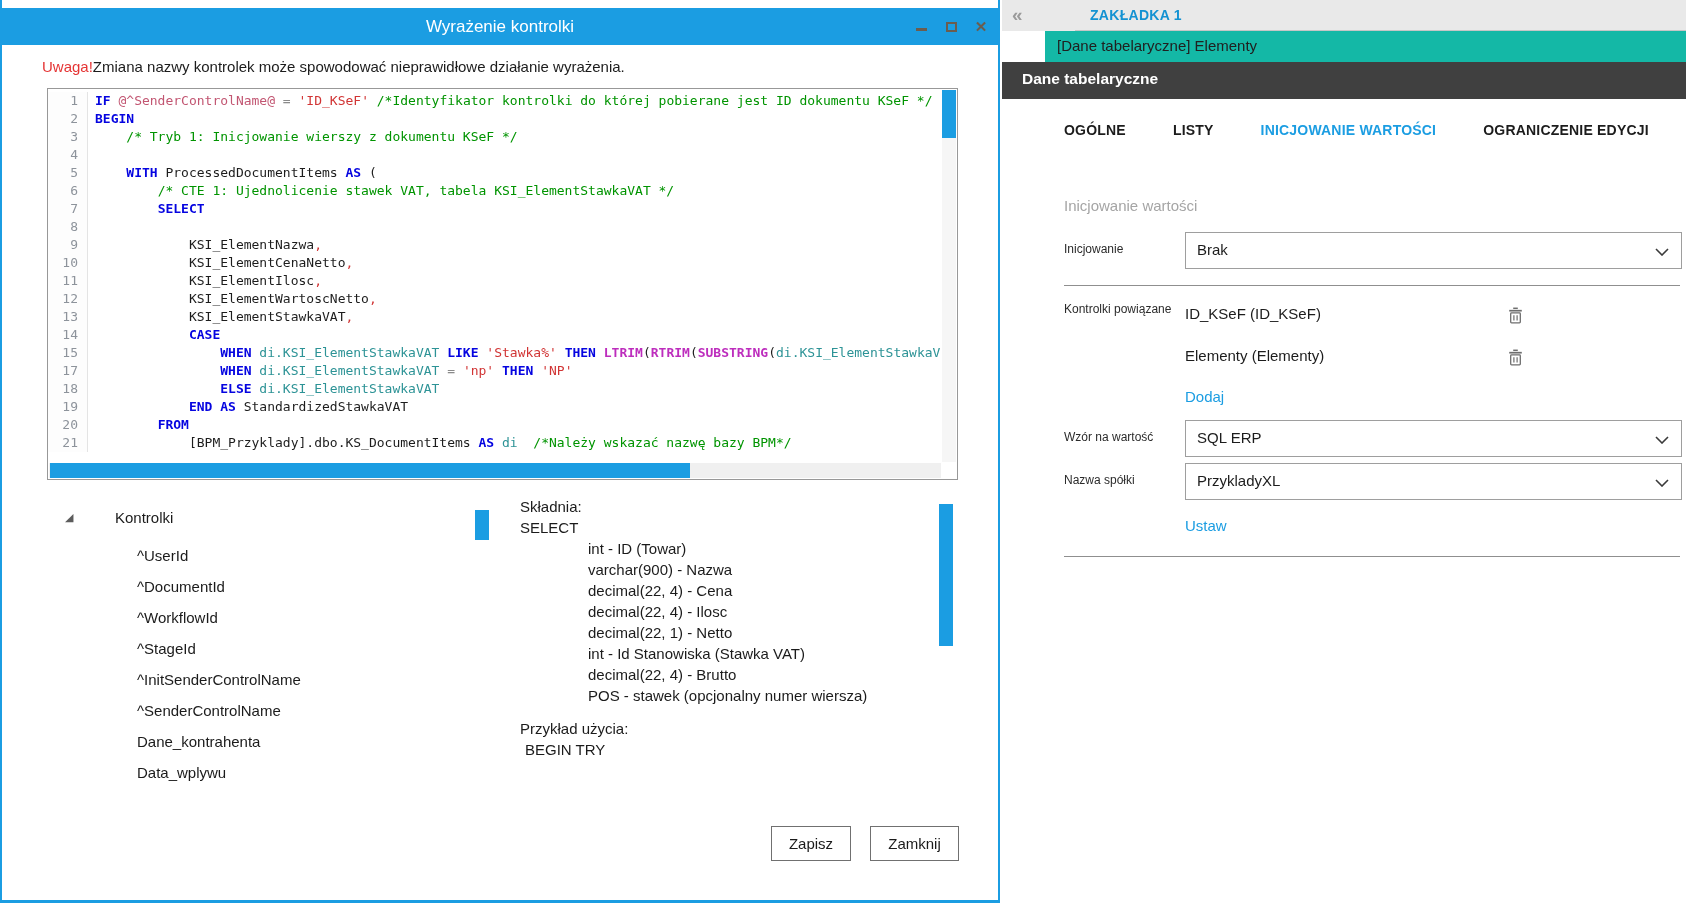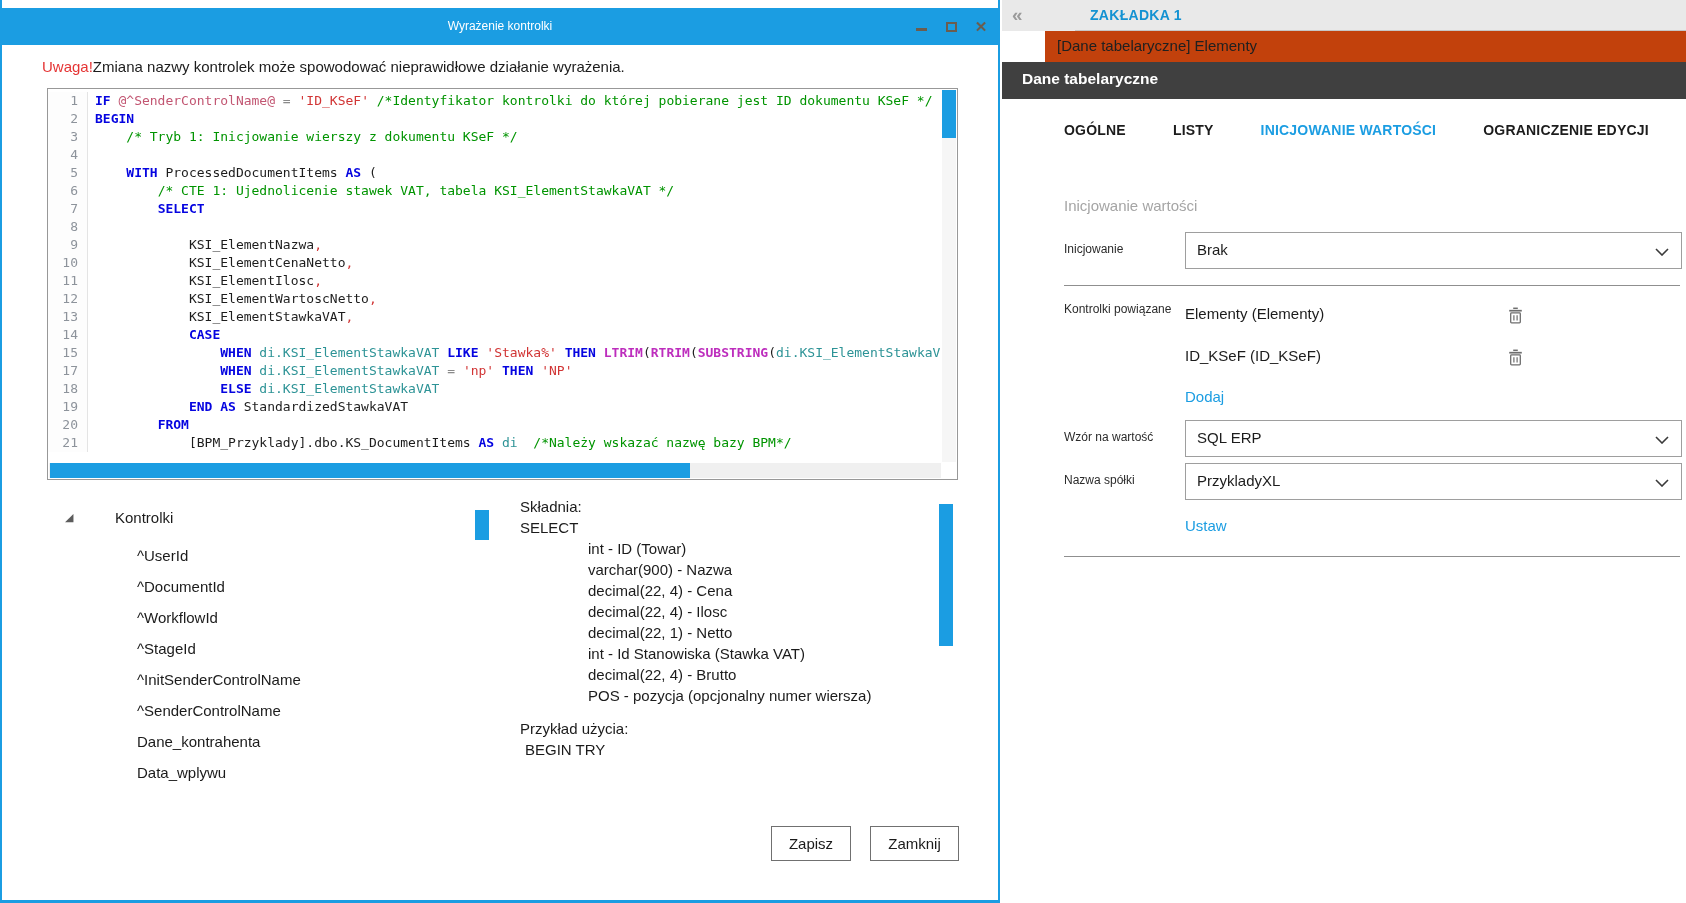--- a/index.html
+++ b/index.html
@@ -5,21 +5,21 @@
   * { margin:0; padding:0; box-sizing:border-box; }
   html,body { width:1686px; height:903px; background:#fff; overflow:hidden;
               font-family:"Liberation Sans", sans-serif; }
 
   
   .dialog { position:absolute; left:0; top:0; width:1000px; height:903px;
             background:#fff; border-left:2px solid #1b9de2; border-right:2px solid #1b9de2;
             border-bottom:3px solid #1b9de2; }
   .titlebar { position:absolute; left:-2px; top:8px; width:1000px; height:37px;
               background:#1b9de2; color:#fff; text-align:center; }
-  .titlebar .title { line-height:37px; font-size:12px; }
+  .titlebar .title { line-height:37px; font-size:17px; }
   .win-controls { position:absolute; right:10px; top:0; height:37px;
                   display:flex; align-items:center; gap:12px; }
   .wc { width:18px; height:18px; display:flex; align-items:center; justify-content:center;
         color:#6b5d4f; cursor:default; }
   .wc .bar { display:block; width:11px; height:3px; background:#6b5d4f; margin-top:6px; }
   .wc .box { display:block; width:11px; height:10px; border:2px solid #6b5d4f; }
   .wc.close { font-size:15px; font-weight:bold; }
 
   .warning { position:absolute; left:40px; top:58px; font-size:15px; color:#1c1c1c; }
   .warn-prefix { color:#e53535; }
@@ -67,21 +67,21 @@
   .btn.zapisz  { left:769px; top:826px; width:80px; }
   .btn.zamknij { left:868px; top:826px; width:89px; }
 
   
   .panel { position:absolute; left:1002px; top:0; width:684px; height:903px; background:#fff; }
   .topbar { position:absolute; left:0; top:0; width:684px; height:31px; background:#e9e9e9; }
   .topbar-line { position:absolute; left:73px; right:0; top:30px; height:1px; background:#c6c6c6; }
   .collapse { position:absolute; left:10px; top:4px; font-size:19px; font-weight:bold; color:#9a9a9a; }
   .tab-title { position:absolute; left:88px; top:7px; font-size:14px; font-weight:bold;
                color:#1492d2; letter-spacing:.3px; }
-  .crumbrow { position:absolute; left:0; top:31px; width:684px; height:31px; background:#c2410c; }
+  .crumbrow { position:absolute; left:0; top:31px; width:684px; height:31px; background:#14b8a6; }
   .crumb-notch { position:absolute; left:0; top:0; width:43px; height:31px; background:#fff; }
   .crumb { position:absolute; left:55px; top:6px; font-size:15px; color:#202020; }
   .orange { position:absolute; left:0; top:62px; width:788px; height:37px; background:#404040; }
   .orange span { display:block; padding:8px 0 0 20px; color:#fff; font-size:15.5px; font-weight:bold; }
   #tabs { position:absolute; left:62px; top:122px; display:flex; gap:47px; }
   .tab { font-size:14px; font-weight:600; color:#1c1c1c; letter-spacing:.2px; }
   .tab.active { color:#1b9de2; }
   .section-label { position:absolute; left:62px; top:197px; font-size:15px; color:#a5a5a5; }
   .plabel { position:absolute; left:62px; font-size:12px; color:#2b2b2b; }
   .pselect { position:absolute; left:183px; width:497px; height:37px; background:#fff;
@@ -164,21 +164,21 @@
     <div>Składnia:</div>
     <div>SELECT</div>
     <div id="help-fields">
         <div class="help-field">int - ID (Towar)</div>
         <div class="help-field">varchar(900) - Nazwa</div>
         <div class="help-field">decimal(22, 4) - Cena</div>
         <div class="help-field">decimal(22, 4) - Ilosc</div>
         <div class="help-field">decimal(22, 1) - Netto</div>
         <div class="help-field">int - Id Stanowiska (Stawka VAT)</div>
         <div class="help-field">decimal(22, 4) - Brutto</div>
-        <div class="help-field">POS - pozycja (opcjonalny numer wiersza)</div>
+        <div class="help-field">POS - stawek (opcjonalny numer wiersza)</div>
       </div>
     <div class="help-gap"></div>
     <div>Przykład użycia:</div>
     <div class="example">BEGIN TRY</div>
     <div class="help-scroll"></div>
   </div>
 
   <button class="btn zapisz">Zapisz</button>
   <button class="btn zamknij">Zamknij</button>
 </div>
@@ -211,27 +211,27 @@
     <span>Brak</span>
     <svg class="chev" width="14" height="8" viewBox="0 0 14 8">
         <path d="M1 1 L7 7 L13 1" fill="none" stroke="#3a3a3a" stroke-width="1.6"></path>
       </svg>
   </div>
 
   <div class="divider" style="top:285px"></div>
 
   <span class="plabel" style="top:302px">Kontrolki powiązane</span>
   <div id="linked-items">
-      <div class="linked-row"><span>Elementy (Elementy)</span><svg class="trash" width="15" height="17" viewBox="0 0 15 17">
+      <div class="linked-row"><span>ID_KSeF (ID_KSeF)</span><svg class="trash" width="15" height="17" viewBox="0 0 15 17">
     <path d="M5.2 1.3 h4.6" stroke="#6e6e6e" stroke-width="1.5" fill="none"></path>
     <path d="M1.2 3.7 h12.6" stroke="#6e6e6e" stroke-width="1.7" fill="none"></path>
     <rect x="2.7" y="5.9" width="9.6" height="10" rx="0.8" fill="none" stroke="#6e6e6e" stroke-width="1.3"></rect>
     <path d="M5.9 8.2 v5.4 M9.1 8.2 v5.4" stroke="#6e6e6e" stroke-width="1.2" fill="none"></path>
   </svg></div>
-      <div class="linked-row"><span>ID_KSeF (ID_KSeF)</span><svg class="trash" width="15" height="17" viewBox="0 0 15 17">
+      <div class="linked-row"><span>Elementy (Elementy)</span><svg class="trash" width="15" height="17" viewBox="0 0 15 17">
     <path d="M5.2 1.3 h4.6" stroke="#6e6e6e" stroke-width="1.5" fill="none"></path>
     <path d="M1.2 3.7 h12.6" stroke="#6e6e6e" stroke-width="1.7" fill="none"></path>
     <rect x="2.7" y="5.9" width="9.6" height="10" rx="0.8" fill="none" stroke="#6e6e6e" stroke-width="1.3"></rect>
     <path d="M5.9 8.2 v5.4 M9.1 8.2 v5.4" stroke="#6e6e6e" stroke-width="1.2" fill="none"></path>
   </svg></div>
     </div>
   <span class="plink" style="left:183px; top:388px">Dodaj</span>
 
   <span class="plabel" style="top:430px">Wzór na wartość</span>
   <div class="pselect" style="top:420px">

